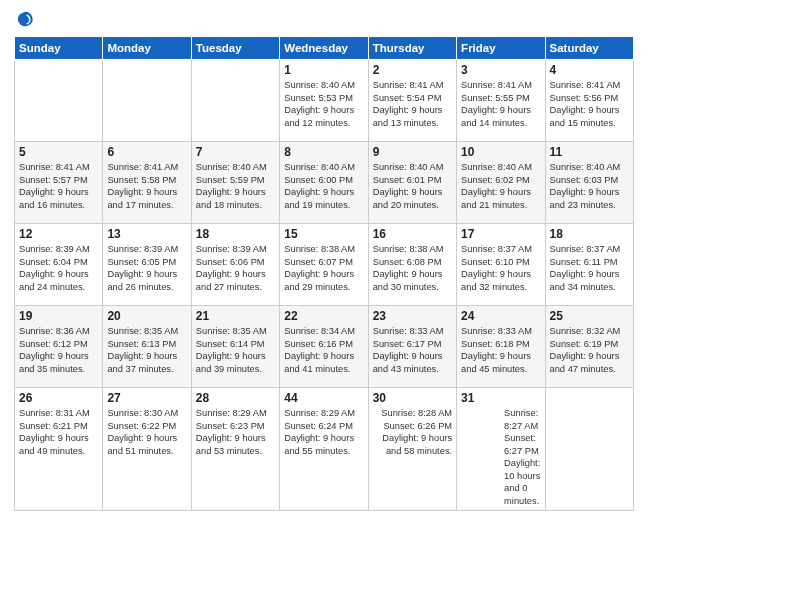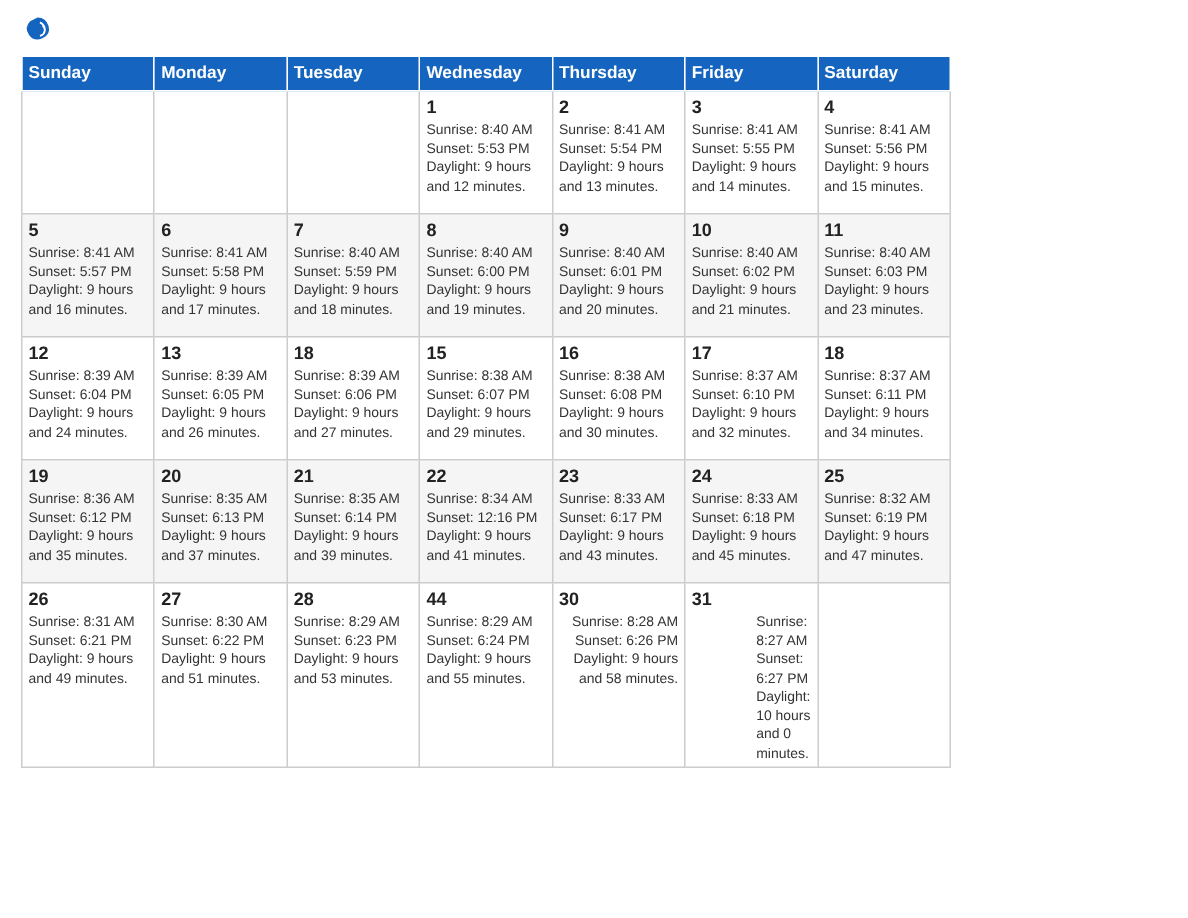--- a/index.html
+++ b/index.html
@@ -284,21 +284,21 @@
           <td>
             <span class="day-num">21</span>
             <div class="cell-text" style="white-space: pre-line;">Sunrise: 8:35 AM
 Sunset: 6:14 PM
 Daylight: 9 hours
 and 39 minutes.</div>
           </td>
           <td>
             <span class="day-num">22</span>
             <div class="cell-text" style="white-space: pre-line;">Sunrise: 8:34 AM
-Sunset: 12:16 PM
+Sunset: 6:16 PM
 Daylight: 9 hours
 and 41 minutes.</div>
           </td>
           <td>
             <span class="day-num">23</span>
             <div class="cell-text" style="white-space: pre-line;">Sunrise: 8:33 AM
 Sunset: 6:17 PM
 Daylight: 9 hours
 and 43 minutes.</div>
           </td>

